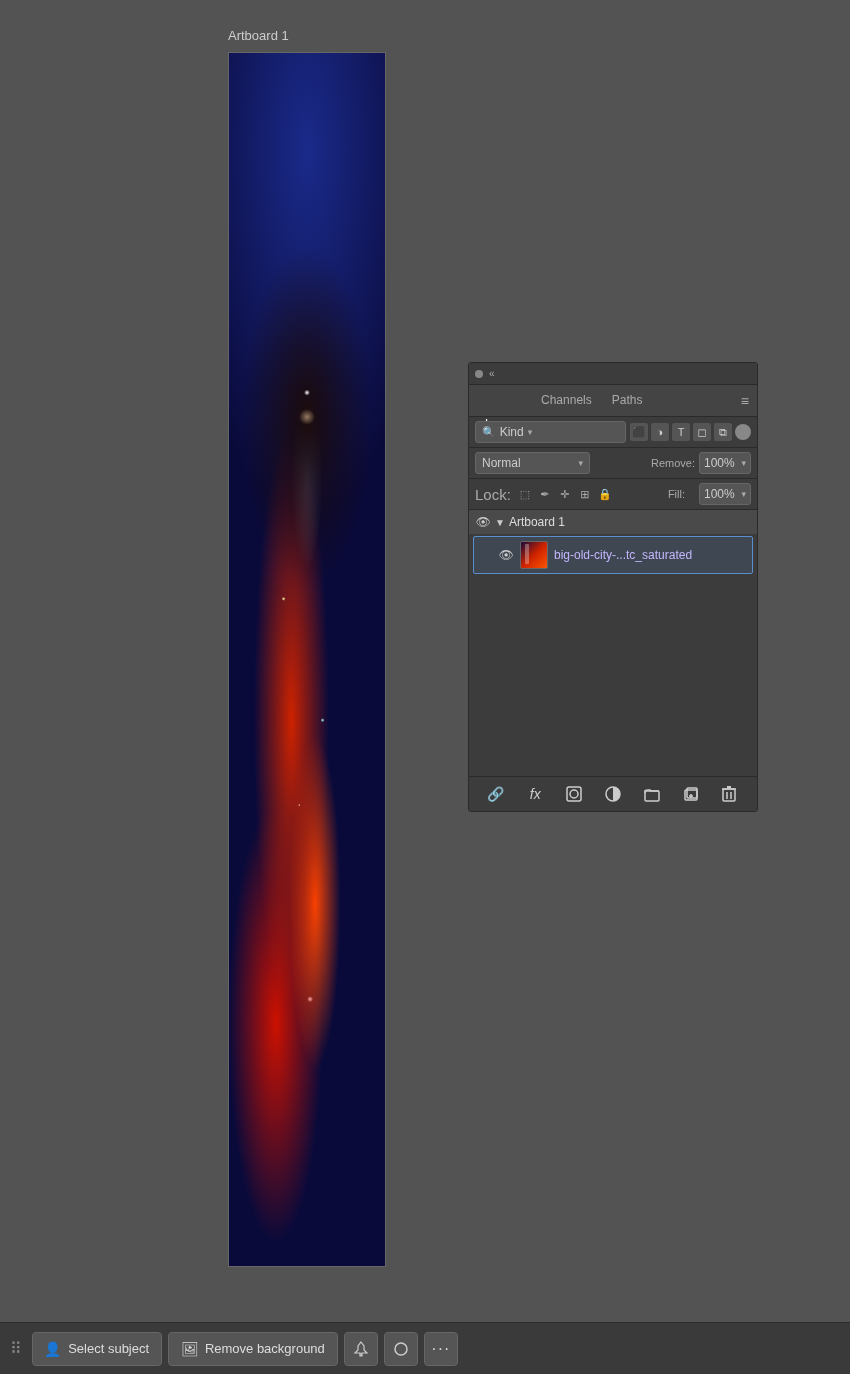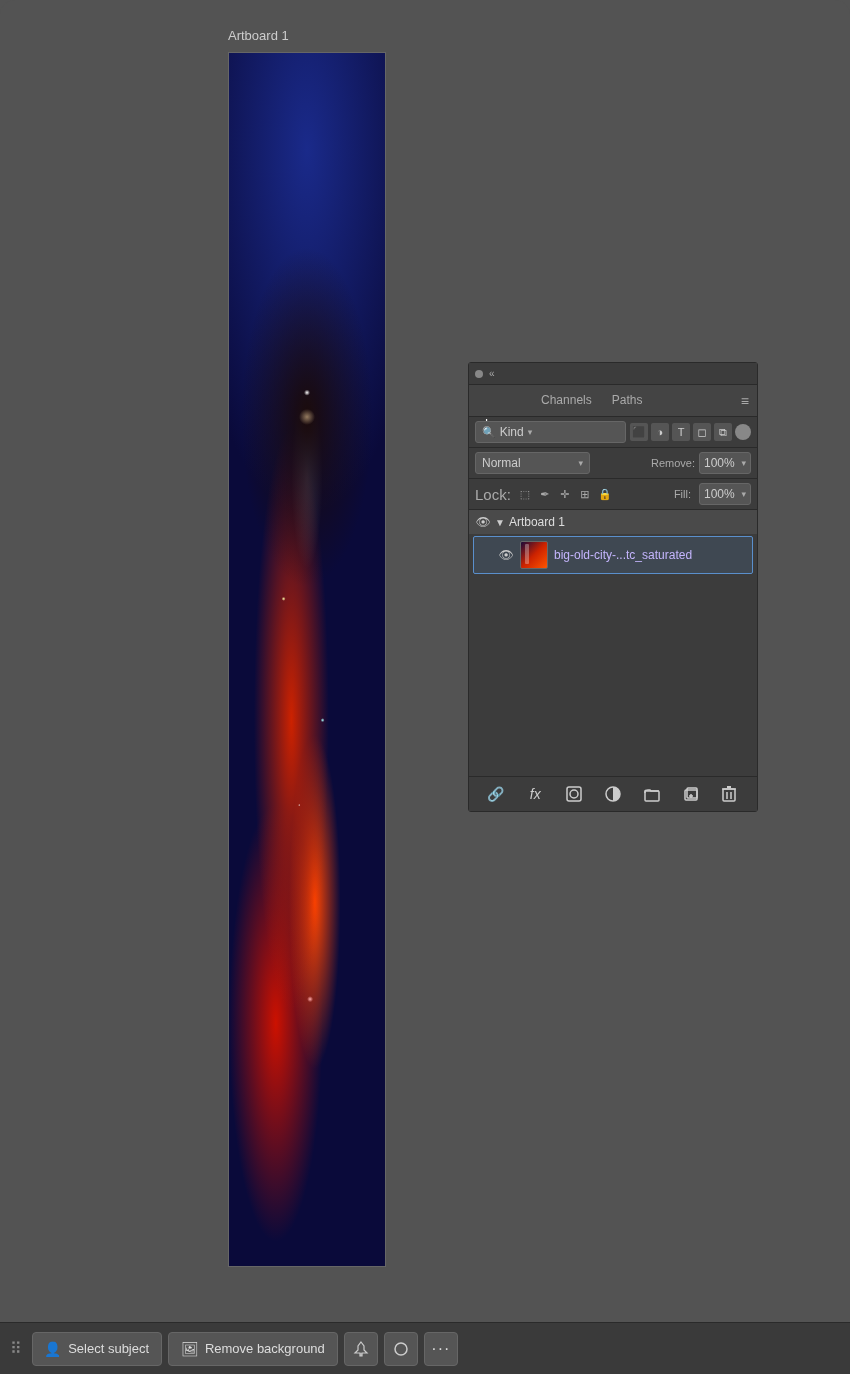--- a/index.html
+++ b/index.html
@@ -275,21 +275,21 @@
       cursor: pointer;
       display: flex;
       align-items: center;
       justify-content: center;
       font-size: 11px;
     }
 
     .fill-control {
       display: flex;
       align-items: center;
-      gap: 8px;
+      gap: 14px;
       margin-left: auto;
     }
 
     .fill-label {
       color: #aaa;
       font-size: 11px;
     }
 
     .fill-value {
       background: #555;

